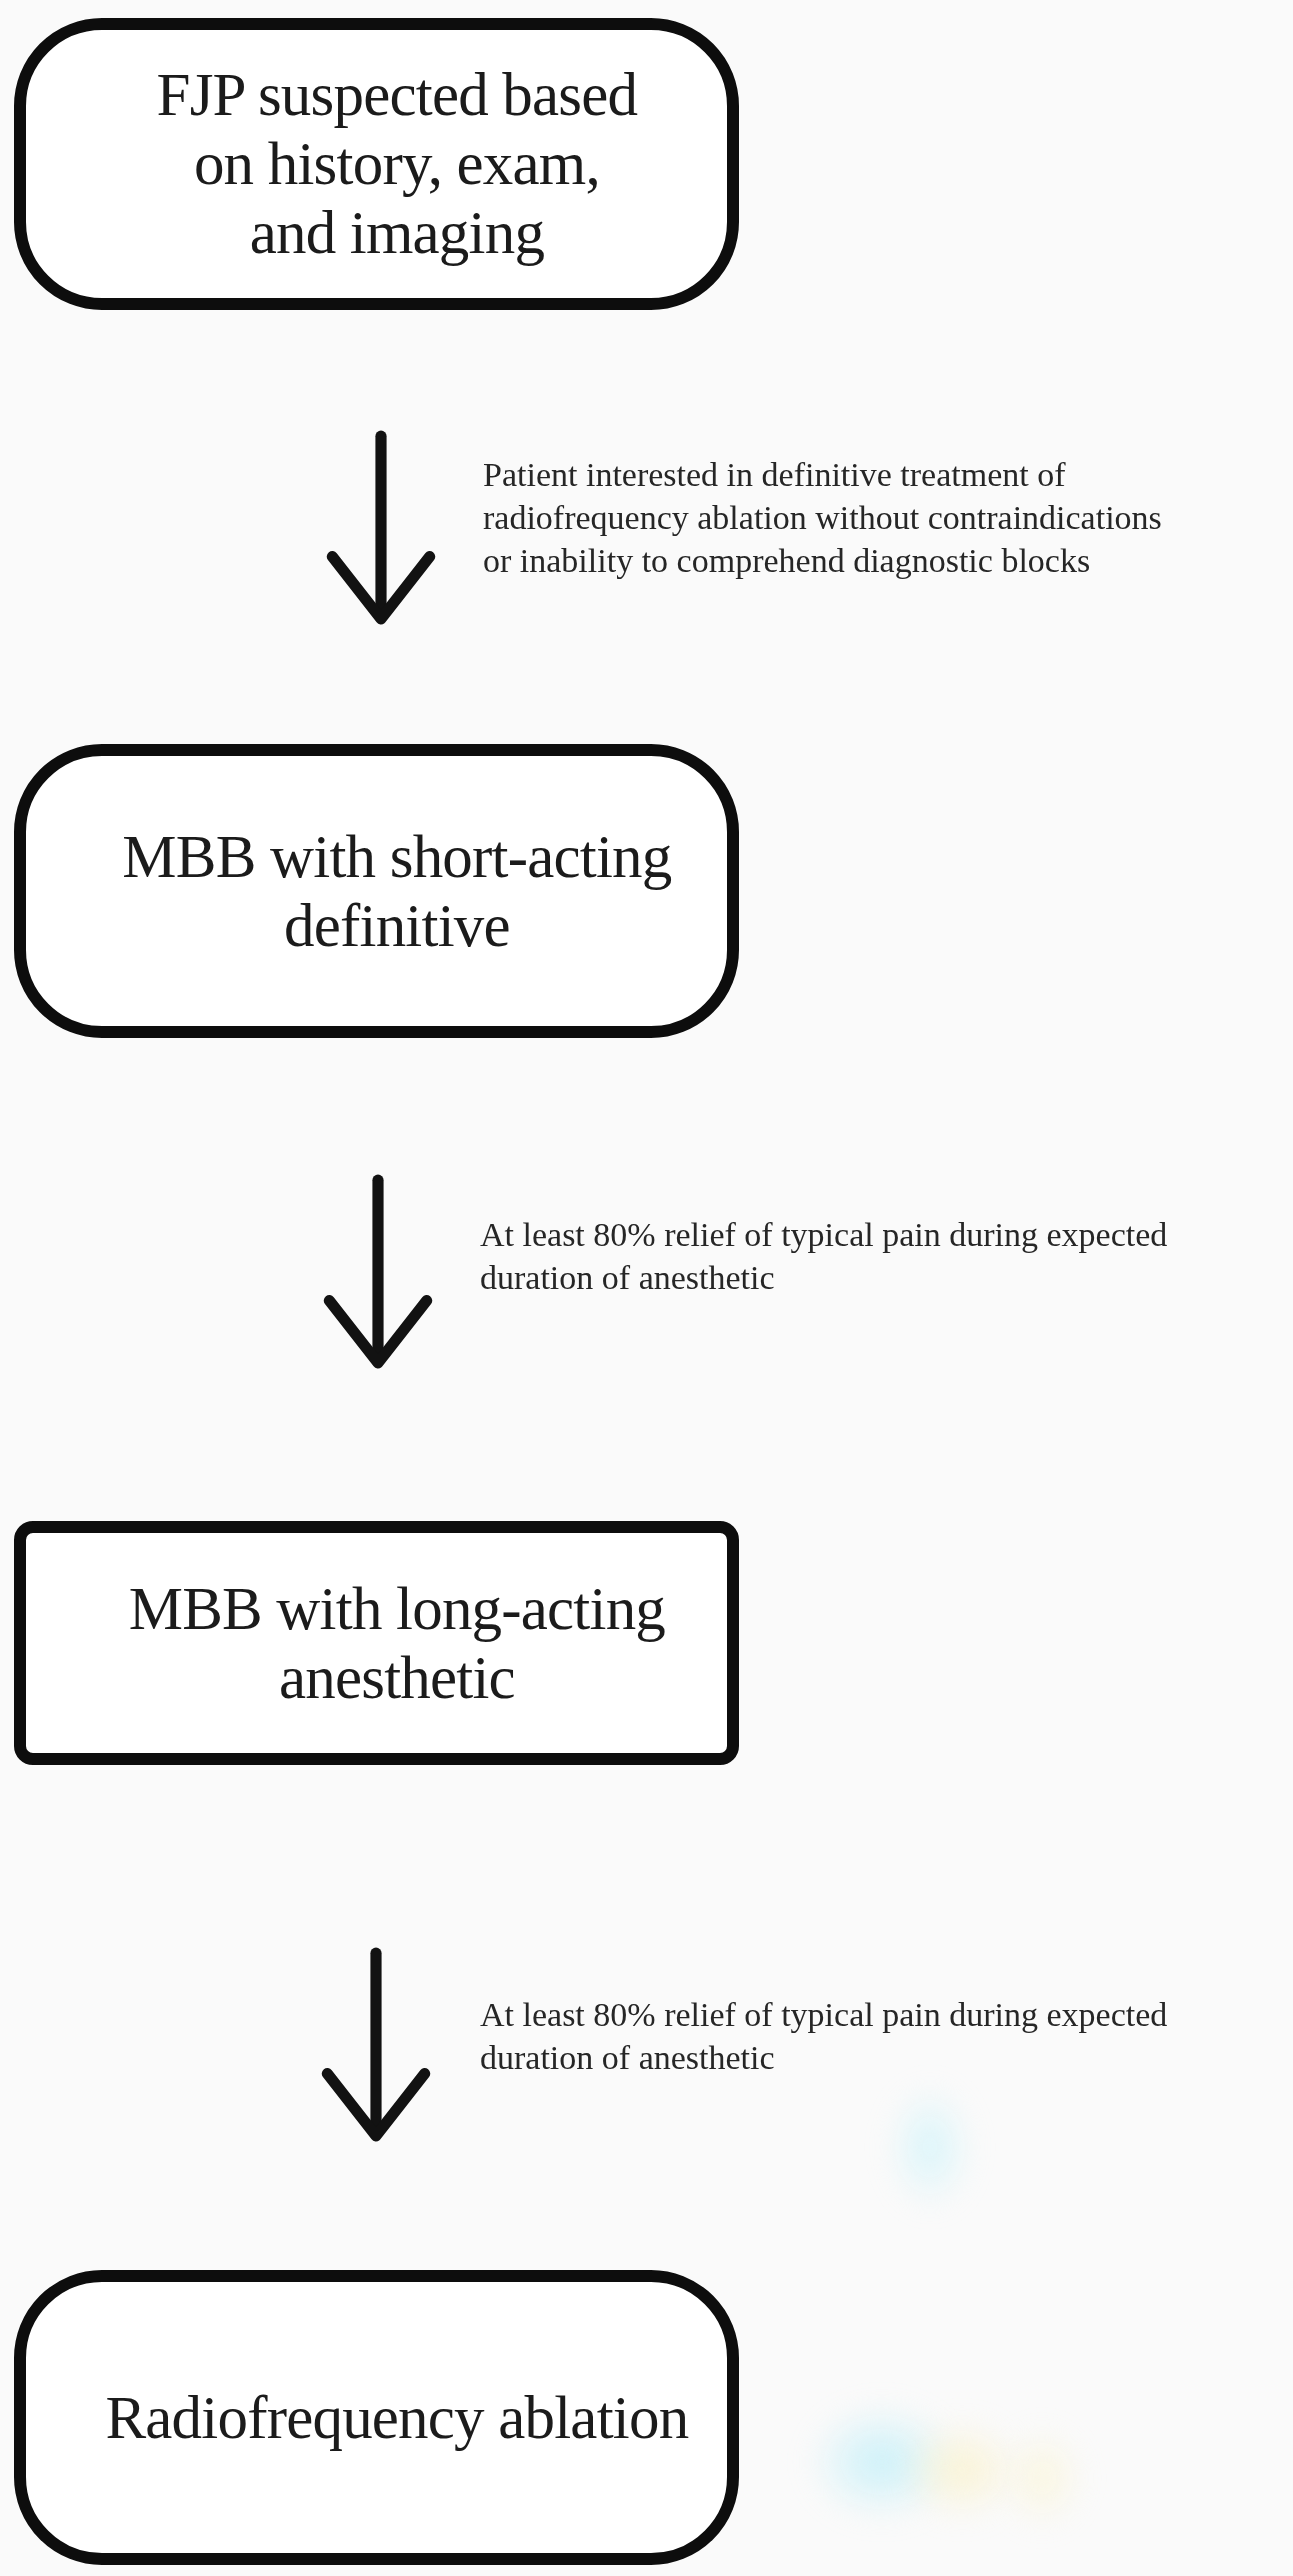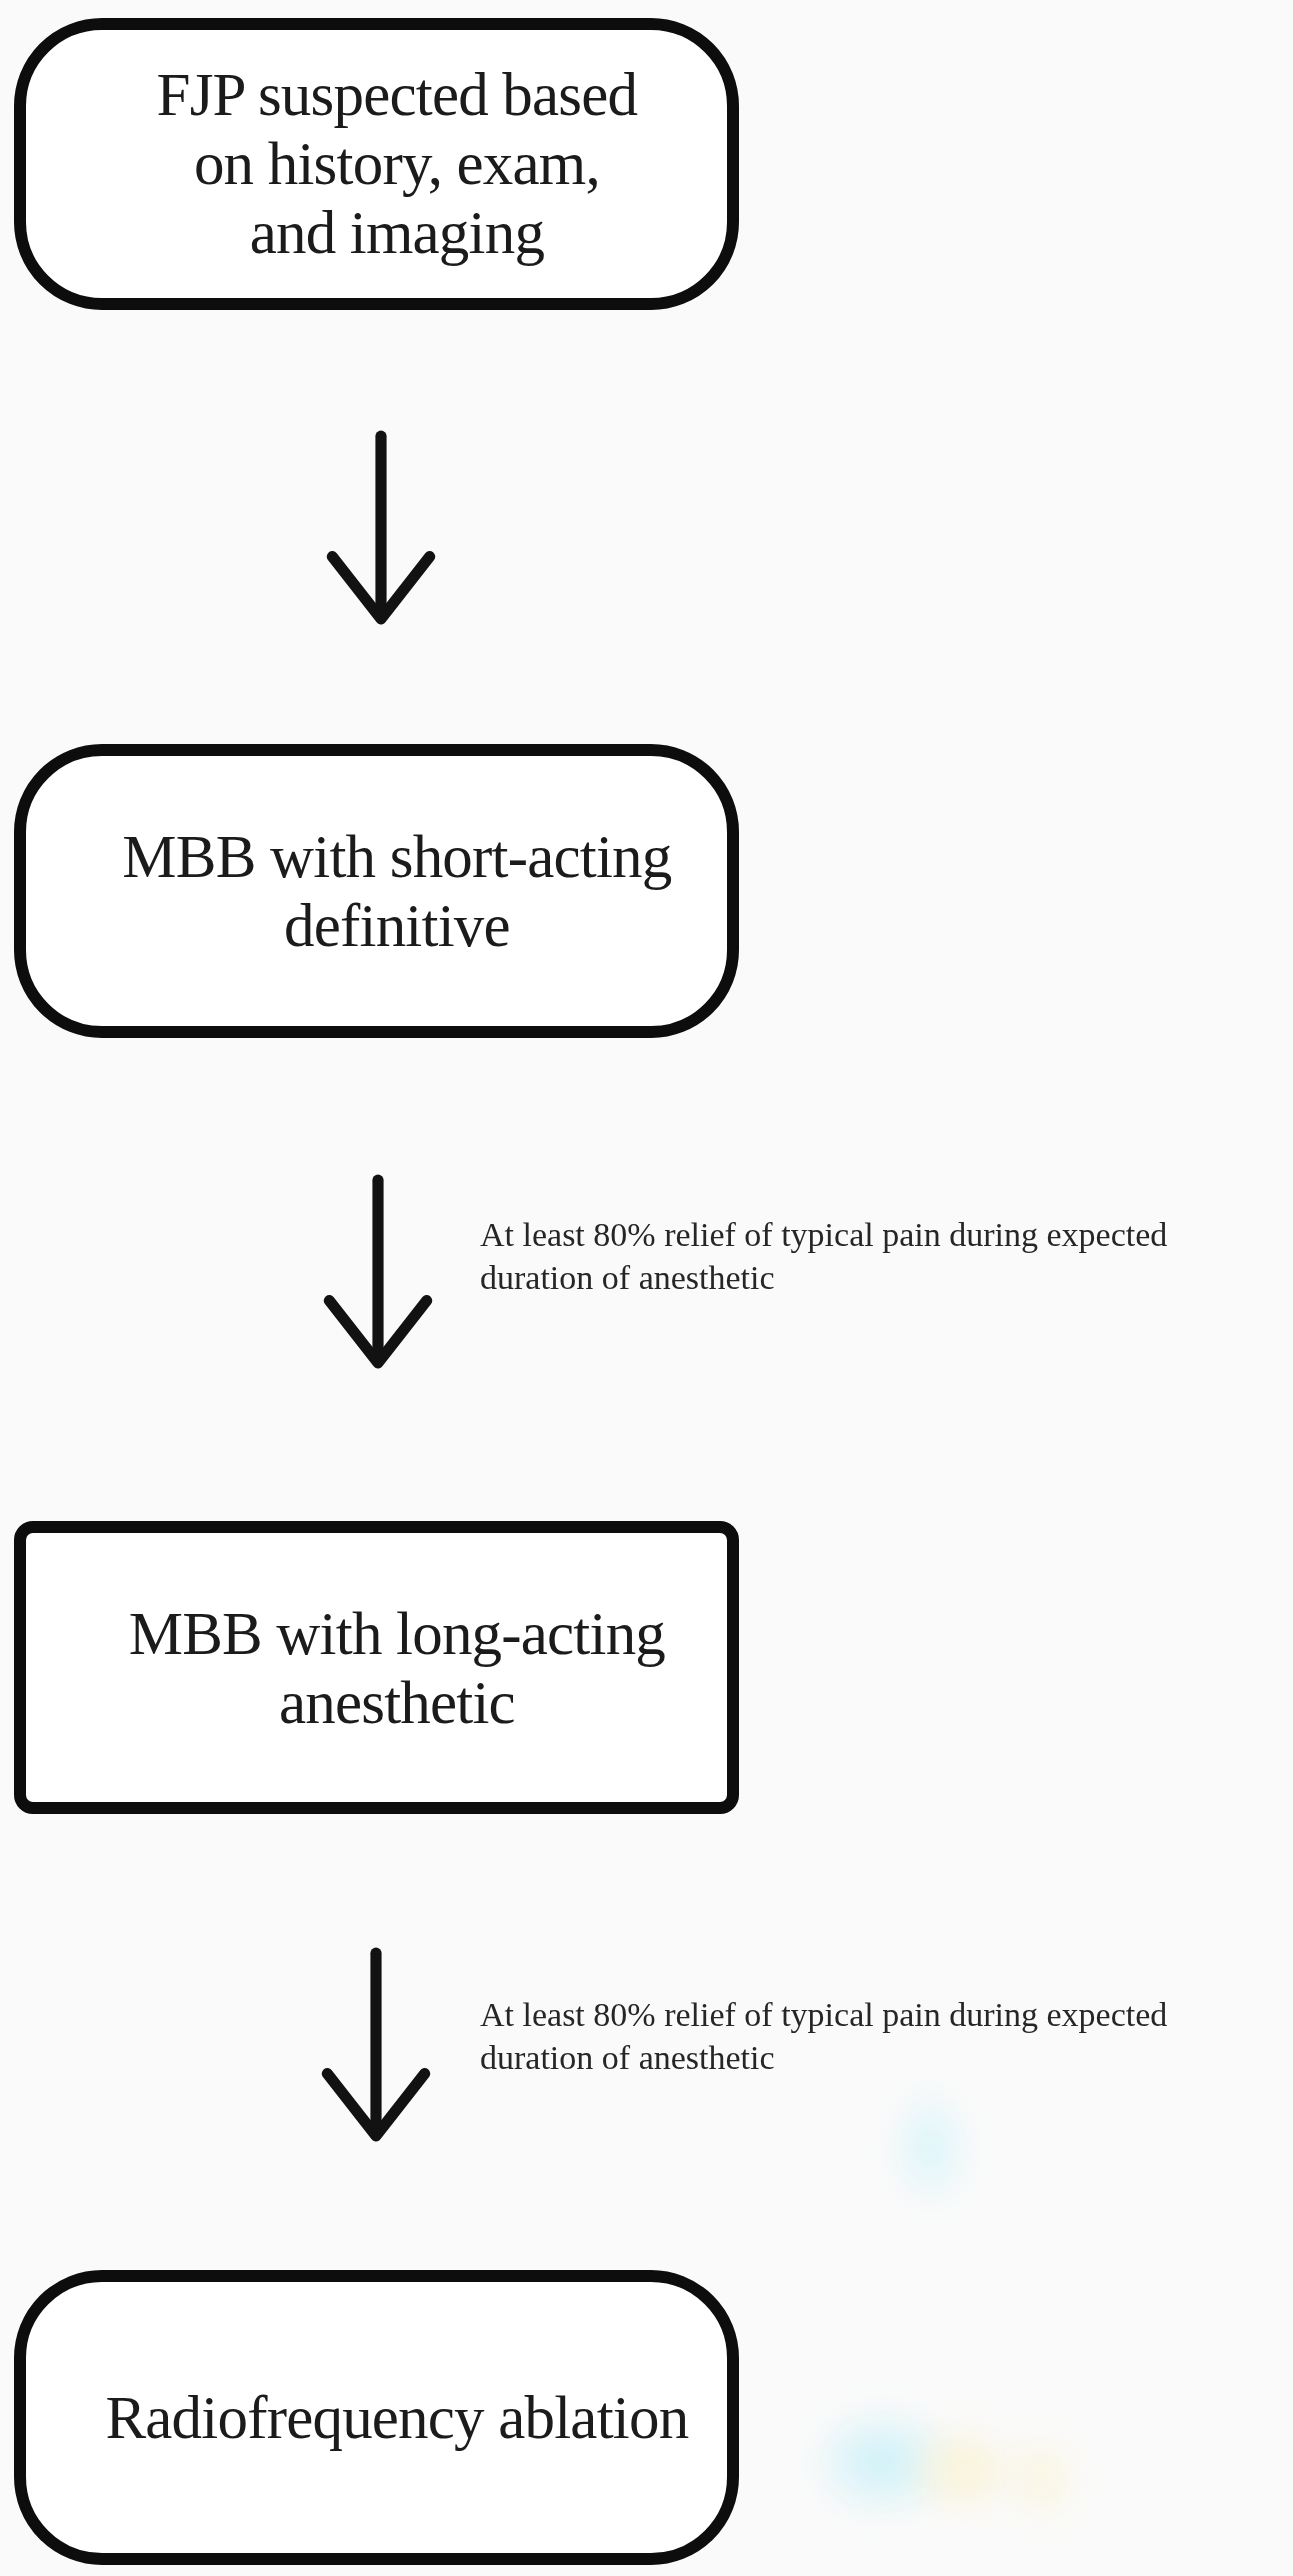--- a/index.html
+++ b/index.html
@@ -38,21 +38,21 @@
   }
   .flow-node .node-label{
     font-size:61px;
     line-height:69px;
     color:var(--node-text);
     white-space:pre-line;
     letter-spacing:-0.8px;
   }
   .node-1{top:17.6px;height:292px;}
   .node-2{top:744px;height:294px;}
-  .node-3{top:1521px;height:293px;border-radius:19px;}
+  .node-3{top:1521px;height:244px;border-radius:19px;}
   .node-4{top:2270px;height:295px;}
 
   .down-arrow{position:absolute;}
   .down-arrow svg{display:block;}
   .down-arrow path, .down-arrow line, .down-arrow polyline{
     stroke:var(--arrow);
     stroke-width:14;
     stroke-linecap:round;
     stroke-linejoin:round;
     fill:none;
@@ -105,20 +105,23 @@
 on history, exam,
 and imaging</div>
   </div>
 
   <div class="down-arrow arrow-1">
     <svg width="112" height="201" viewBox="0 0 140 252" aria-hidden="true">
       <line x1="70" y1="9" x2="70" y2="228"></line>
       <polyline points="9,160 70,238 131,160"></polyline>
     </svg>
   </div>
+  <div class="edge-annotation annotation-1">Patient interested in definitive treatment of
+radiofrequency ablation without contraindications
+or inability to comprehend diagnostic blocks</div>
 
   <div class="flow-node node-2">
     <div class="node-label">MBB with short-acting
 definitive</div>
   </div>
 
   <div class="down-arrow arrow-2">
     <svg width="112" height="201" viewBox="0 0 140 252" aria-hidden="true">
       <line x1="70" y1="9" x2="70" y2="228"></line>
       <polyline points="9,160 70,238 131,160"></polyline>

